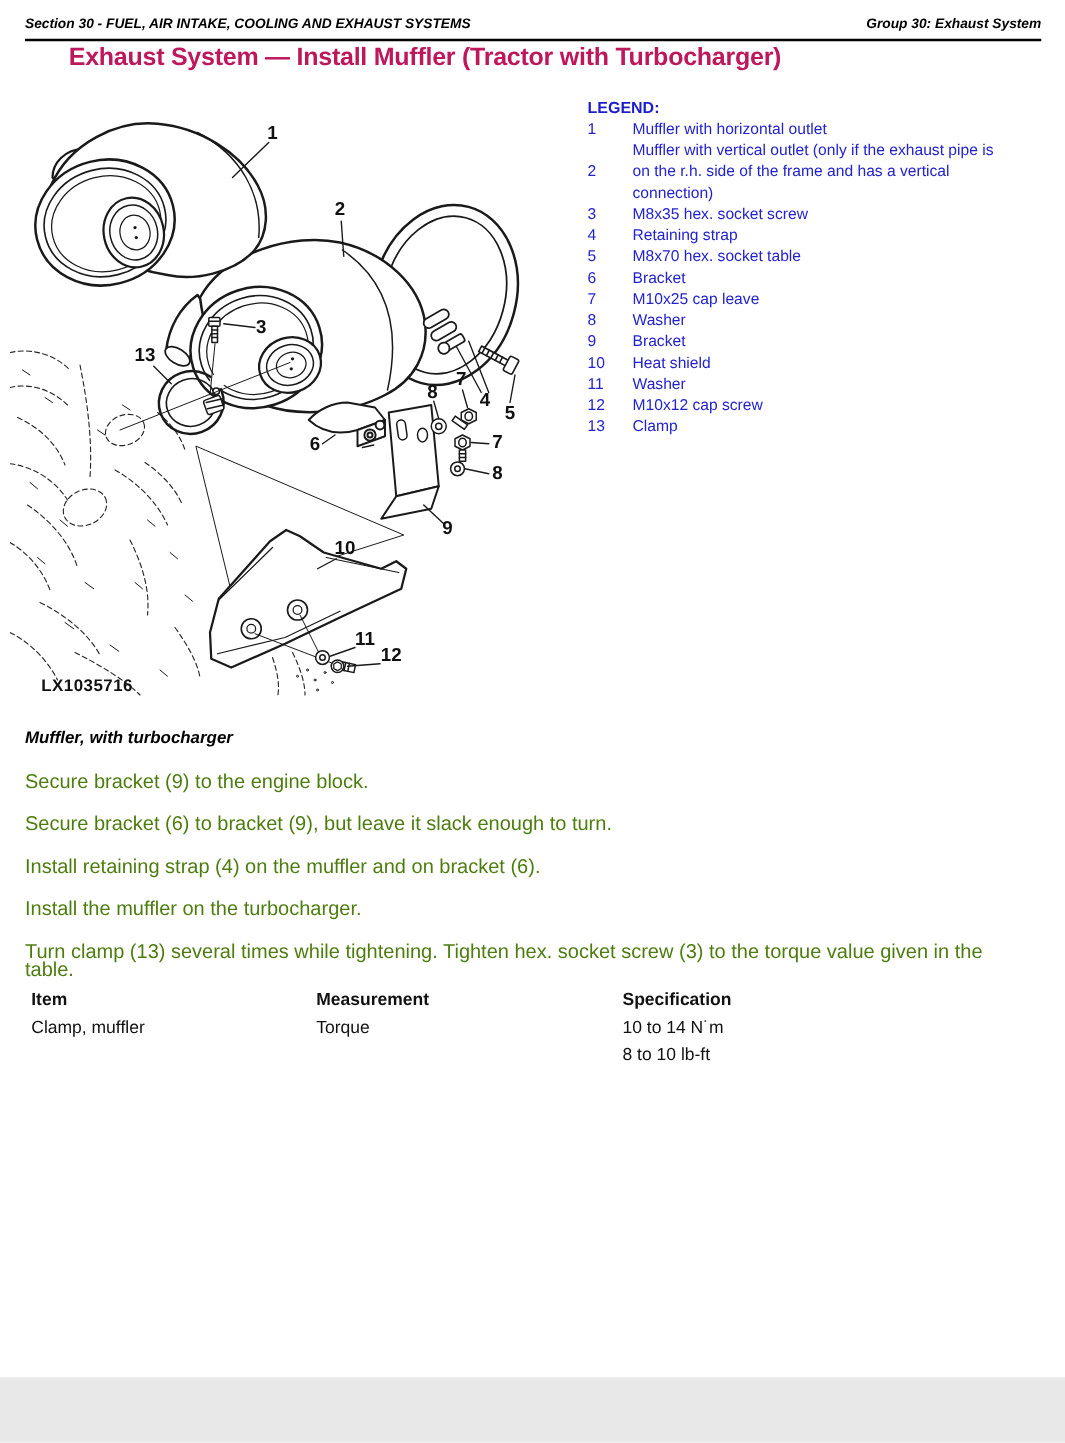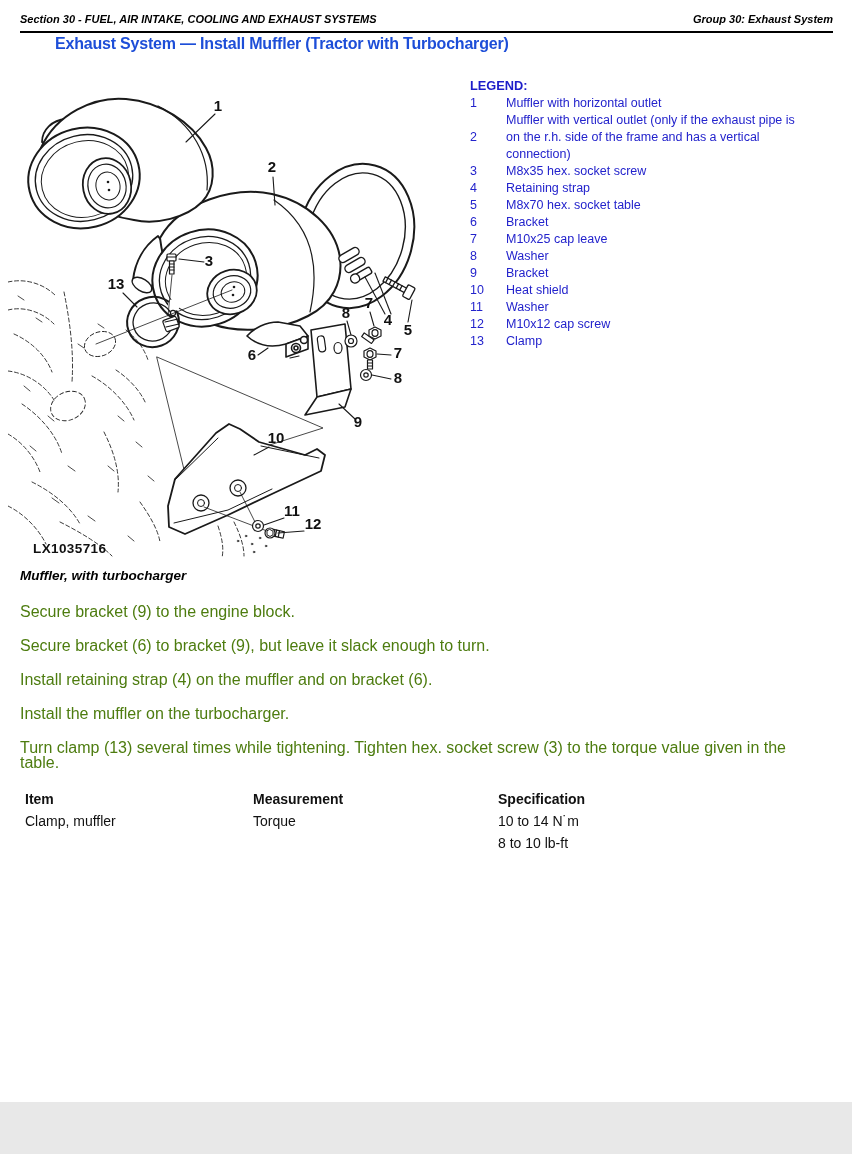--- a/index.html
+++ b/index.html
@@ -16,39 +16,39 @@
   .hdr-left,.hdr-right{
     position:absolute;top:13px;
     font-size:11px;font-weight:bold;font-style:italic;
     color:#000;white-space:nowrap;
   }
   .hdr-left{left:20px;}
   .hdr-right{right:19px;}
   .hdr-rule{position:absolute;left:20px;top:31px;width:813px;height:2px;background:#000;}
   .title{
     position:absolute;left:55px;top:35px;margin:0;
-    font-size:16px;font-weight:bold;color:#1d4ed8;
+    font-size:20px;font-weight:bold;color:#be185d;
     letter-spacing:-0.2px;white-space:nowrap;
   }
   
   .legend{position:absolute;left:434px;top:77px;width:405px;margin-left:36px;}
   .legend-head{
     font-size:12.8px;font-weight:bold;color:#1d1dc9;
     height:18px;line-height:18px;
   }
   .legend-row{display:flex;height:17px;line-height:17px;font-size:12.5px;color:#2323cc;}
   .legend-num{width:36px;flex:none;}
   .legend-txt{flex:1;white-space:nowrap;}
   
   .figure{position:absolute;left:8px;top:86px;width:424px;height:476px;}
   .figure svg{display:block;}
   .co{font-family:"Liberation Sans",sans-serif;font-weight:bold;font-size:15px;fill:#111;}
   .imgcode{font-family:"Liberation Sans",sans-serif;font-weight:bold;font-size:13.5px;fill:#111;letter-spacing:0.4px;}
   
-  .bodytext{position:absolute;left:20px;top:568px;width:805px;}
+  .bodytext{position:absolute;left:20px;top:582px;width:805px;}
   .sec-head{margin:0 0 21px 0;font-size:13.5px;font-weight:bold;font-style:italic;color:#000;}
   .bodytext p{margin:0 0 19px 0;font-size:16px;line-height:15px;color:#4d7c0f;}
   
   .spec-table{
     position:absolute;left:25px;top:791px;
     display:grid;grid-template-columns:228px 245px 320px;
     grid-auto-rows:22px;font-size:14px;color:#111;
   }
   .spec-table .th{font-weight:bold;}
 </style>

